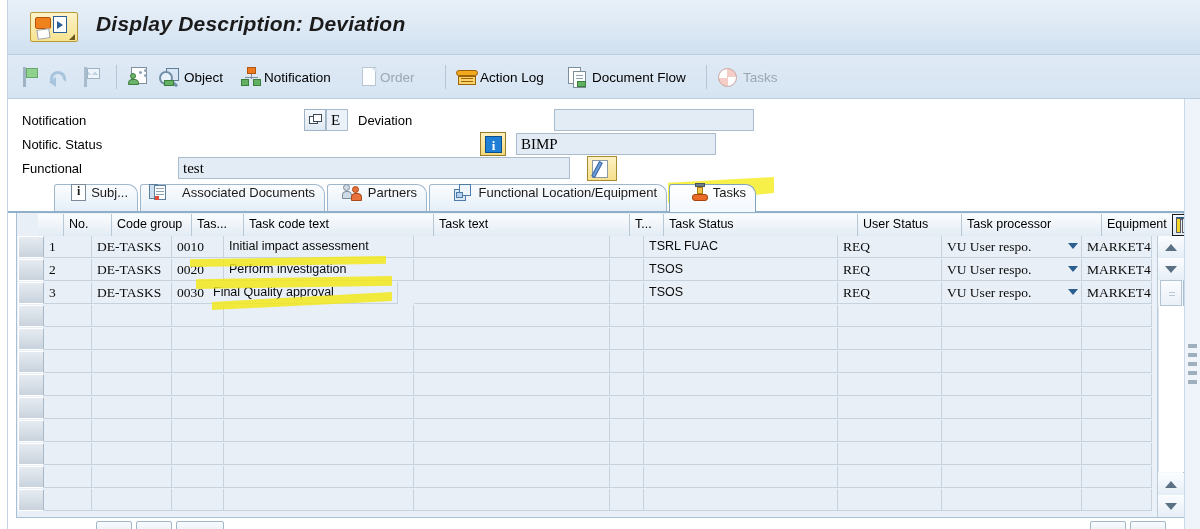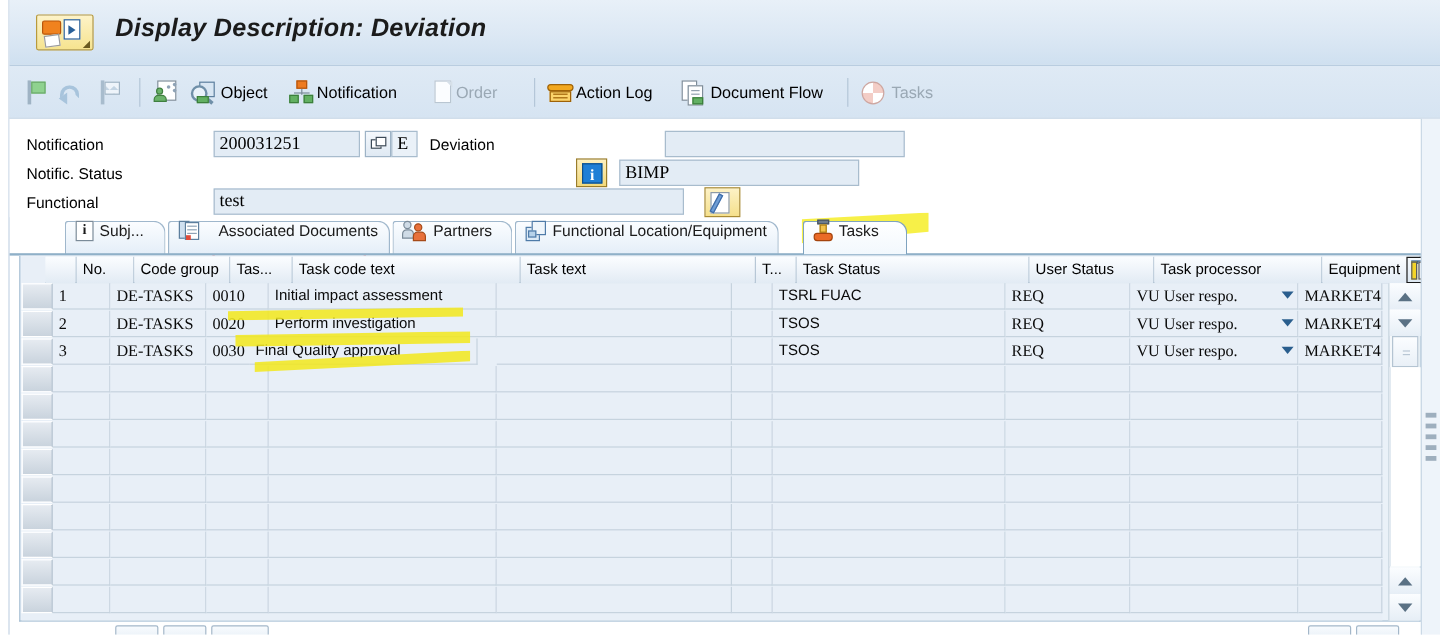--- a/index.html
+++ b/index.html
@@ -182,20 +182,21 @@
   }
   .tab{
     position:absolute; top:3px; height:28px;
     background:linear-gradient(to bottom,#fbfdff,#e4eef8);
     border:1px solid #9fb7cc; border-bottom:none;
     border-radius:3px 10px 0 0;
     display:flex; align-items:center; gap:5px;
     padding:0 9px 12px 8px;
     font-size:13px; color:#1a1a1a; white-space:nowrap;
     transform: skewX(0deg);
+    justify-content: flex-end;
   }
   .tab.active{
     background:linear-gradient(to bottom,#ffffff,#f2f8fd);
     border-color:#7fa3bf; z-index:5;
   }
   .tab-line{
     position:absolute; left:0; top:30px; width:1192px; height:2px;
     background:#8fb0c8;
   }
   .ico-i{width:15px;height:17px;background:#fff;border:1px solid #7b8b99;position:relative;}
@@ -421,21 +422,20 @@
 
     <div class="tb-item disabled" style="left:710px;">
       <span class="ico ico-pie"></span>
       <span style="margin-left:4px;">Tasks</span>
     </div>
   </div>
 
   <div class="formarea">
 
     <div class="fld-label" style="left:14px; top:14px;">Notification</div>
-    <input class="inp" style="left: 170px; top: 10px; width: 122px;" value="200031251" readonly="">
     <div class="btn-sq" style="left:296px; top:10px; width:22px; height:22px;">
       <span class="ico-copy">
           <span class="b1"></span>
           <span class="b2"></span>
         </span>
     </div>
     <div class="inp plain" style="left:318px; top:10px; width:22px; font-family:'Liberation Serif',serif;">E</div>
     <div class="fld-label" style="left:350px; top:14px;">Deviation</div>
     <input class="inp" style="left: 546px; top: 10px; width: 200px;" value="" readonly="">
     <div class="red-ann" style="left:169px; top:108px; width:128px; height:27px;"></div>
@@ -472,21 +472,21 @@
     </div>
     <div class="tab" style="left:319px; width:100px;">
       <span class="ico-part">
         <span class="h1"></span>
           <span class="b1"></span>
           <span class="h2"></span>
           <span class="b2"></span>
       </span>
       <span>Partners</span>
     </div>
-    <div class="tab" style="left:421px; width:220px;">
+    <div class="tab" style="left:421px; width:238px;">
       <span class="ico-fl">
         <span class="c1"></span>
           <span class="c2"></span>
           <span class="g"></span>
       </span>
       <span>Functional Location/Equipment</span>
     </div>
     <div class="tab active" style="left:661px; width:87px;">
       <span class="ico-task">
         <span class="cap"></span>

